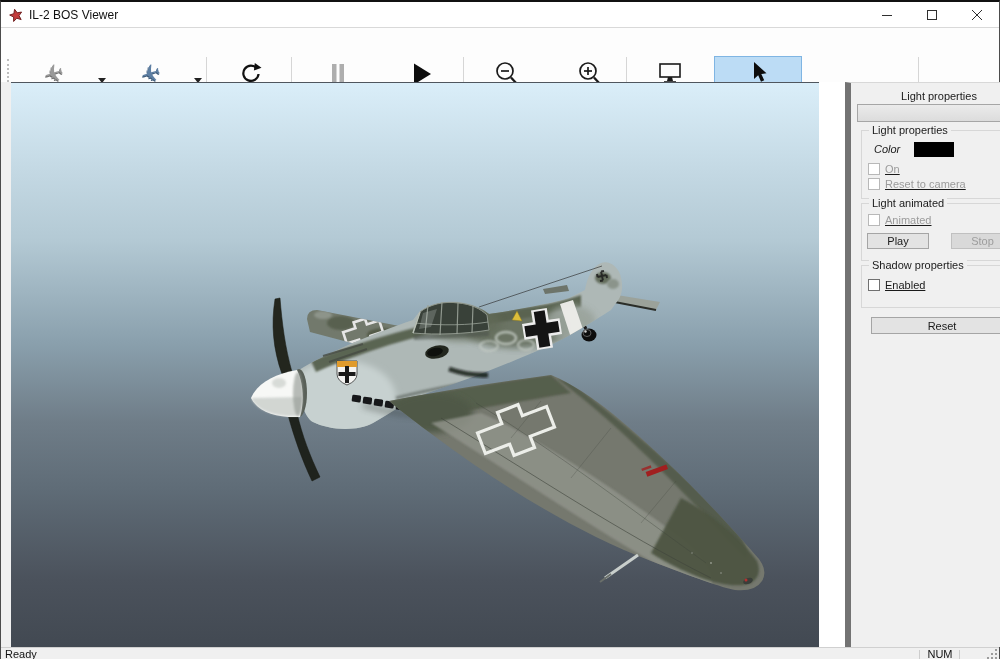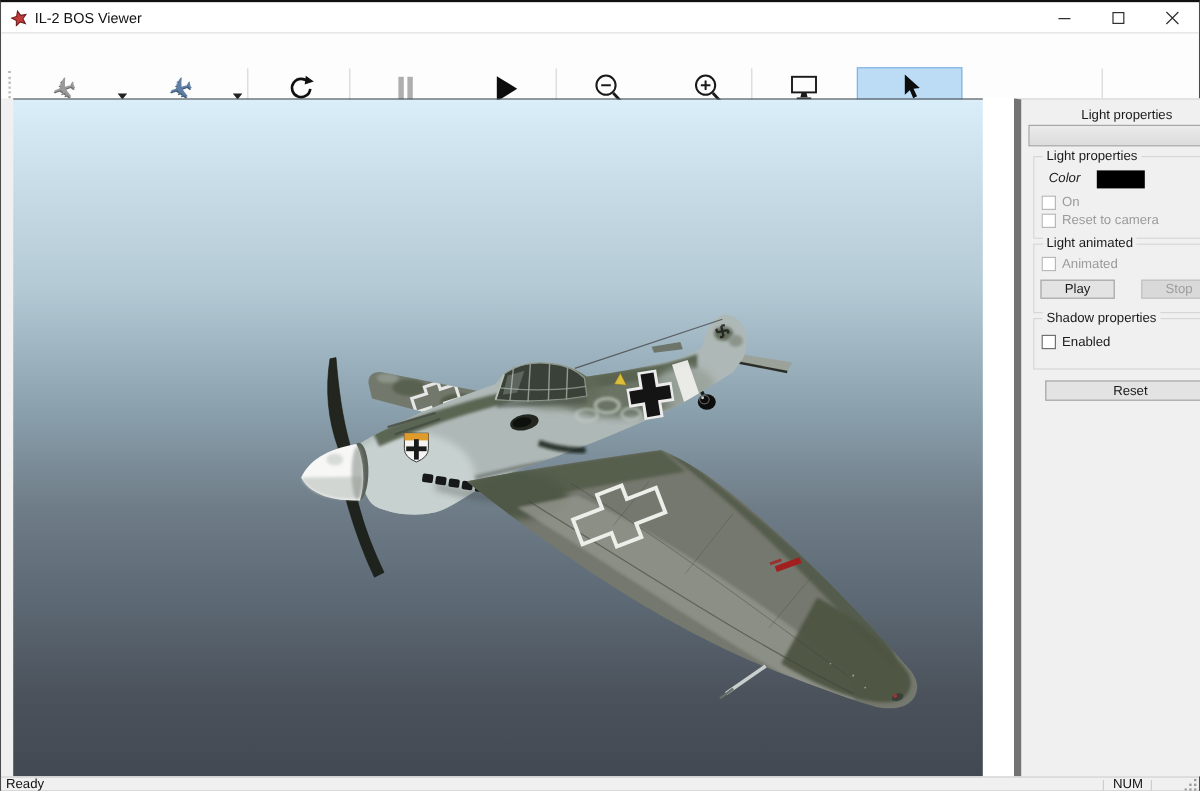--- a/index.html
+++ b/index.html
@@ -35,21 +35,21 @@
   
   .panel { position:absolute; left:844px; top:80px; width:182px; height:565px; background:#f0f0f0; border-left:6px solid #737373; border-top:1px solid #d8d8d8; font-size:11px; color:#1a1a1a; }
   .panel-title { position:absolute; left:0; top:7px; width:100%; text-align:center; }
   .combo { position:absolute; left:6px; top:21px; width:168px; height:18px; background:linear-gradient(#ebebeb,#dcdcdc); border:1px solid #a6a6a6; display:flex; align-items:center; }
   .combo-chevron { position:absolute; right:6px; top:5px; }
   .groupbox { position:absolute; left:10px; width:164px; border:1px solid #d7d7d7; }
   .group-label { position:absolute; top:-7px; left:7px; background:#f0f0f0; padding:0 3px; }
   .g1 { top:47px; height:69px; }
   .g2 { top:120px; height:58px; }
   .g3 { top:182px; height:43px; }
-  .check-row { position:absolute; display:flex; align-items:flex-start; gap:5px; }
+  .check-row { position:absolute; display:flex; align-items:flex-start; gap:5px;text-decoration:underline; }
   .checkbox { width:12px; height:12px; background:#fff; border:1px solid #707070; flex:0 0 auto; }
   .checkbox.dis { border-color:#b8b8b8; }
   .gray-text { color:#9b9b9b; }
   .btn { position:absolute; background:#e3e3e3; border:1px solid #a5a5a5; font-size:11px; color:#1a1a1a; display:flex; align-items:center; justify-content:center; }
   .btn.disabled { background:#d9d9d9; border-color:#c0c0c0; color:#9d9d9d; }
   .color-swatch { position:absolute; left:62px; top:59px; width:40px; height:15px; background:#000; }
   .color-label { position:absolute; left:22px; top:60px; }
 
   
   .statusbar { position:absolute; left:0; top:645px; width:100%; height:14px; background:#f0f0f0; border-top:1px solid #d0d0d0; font-size:11px; color:#111; }

